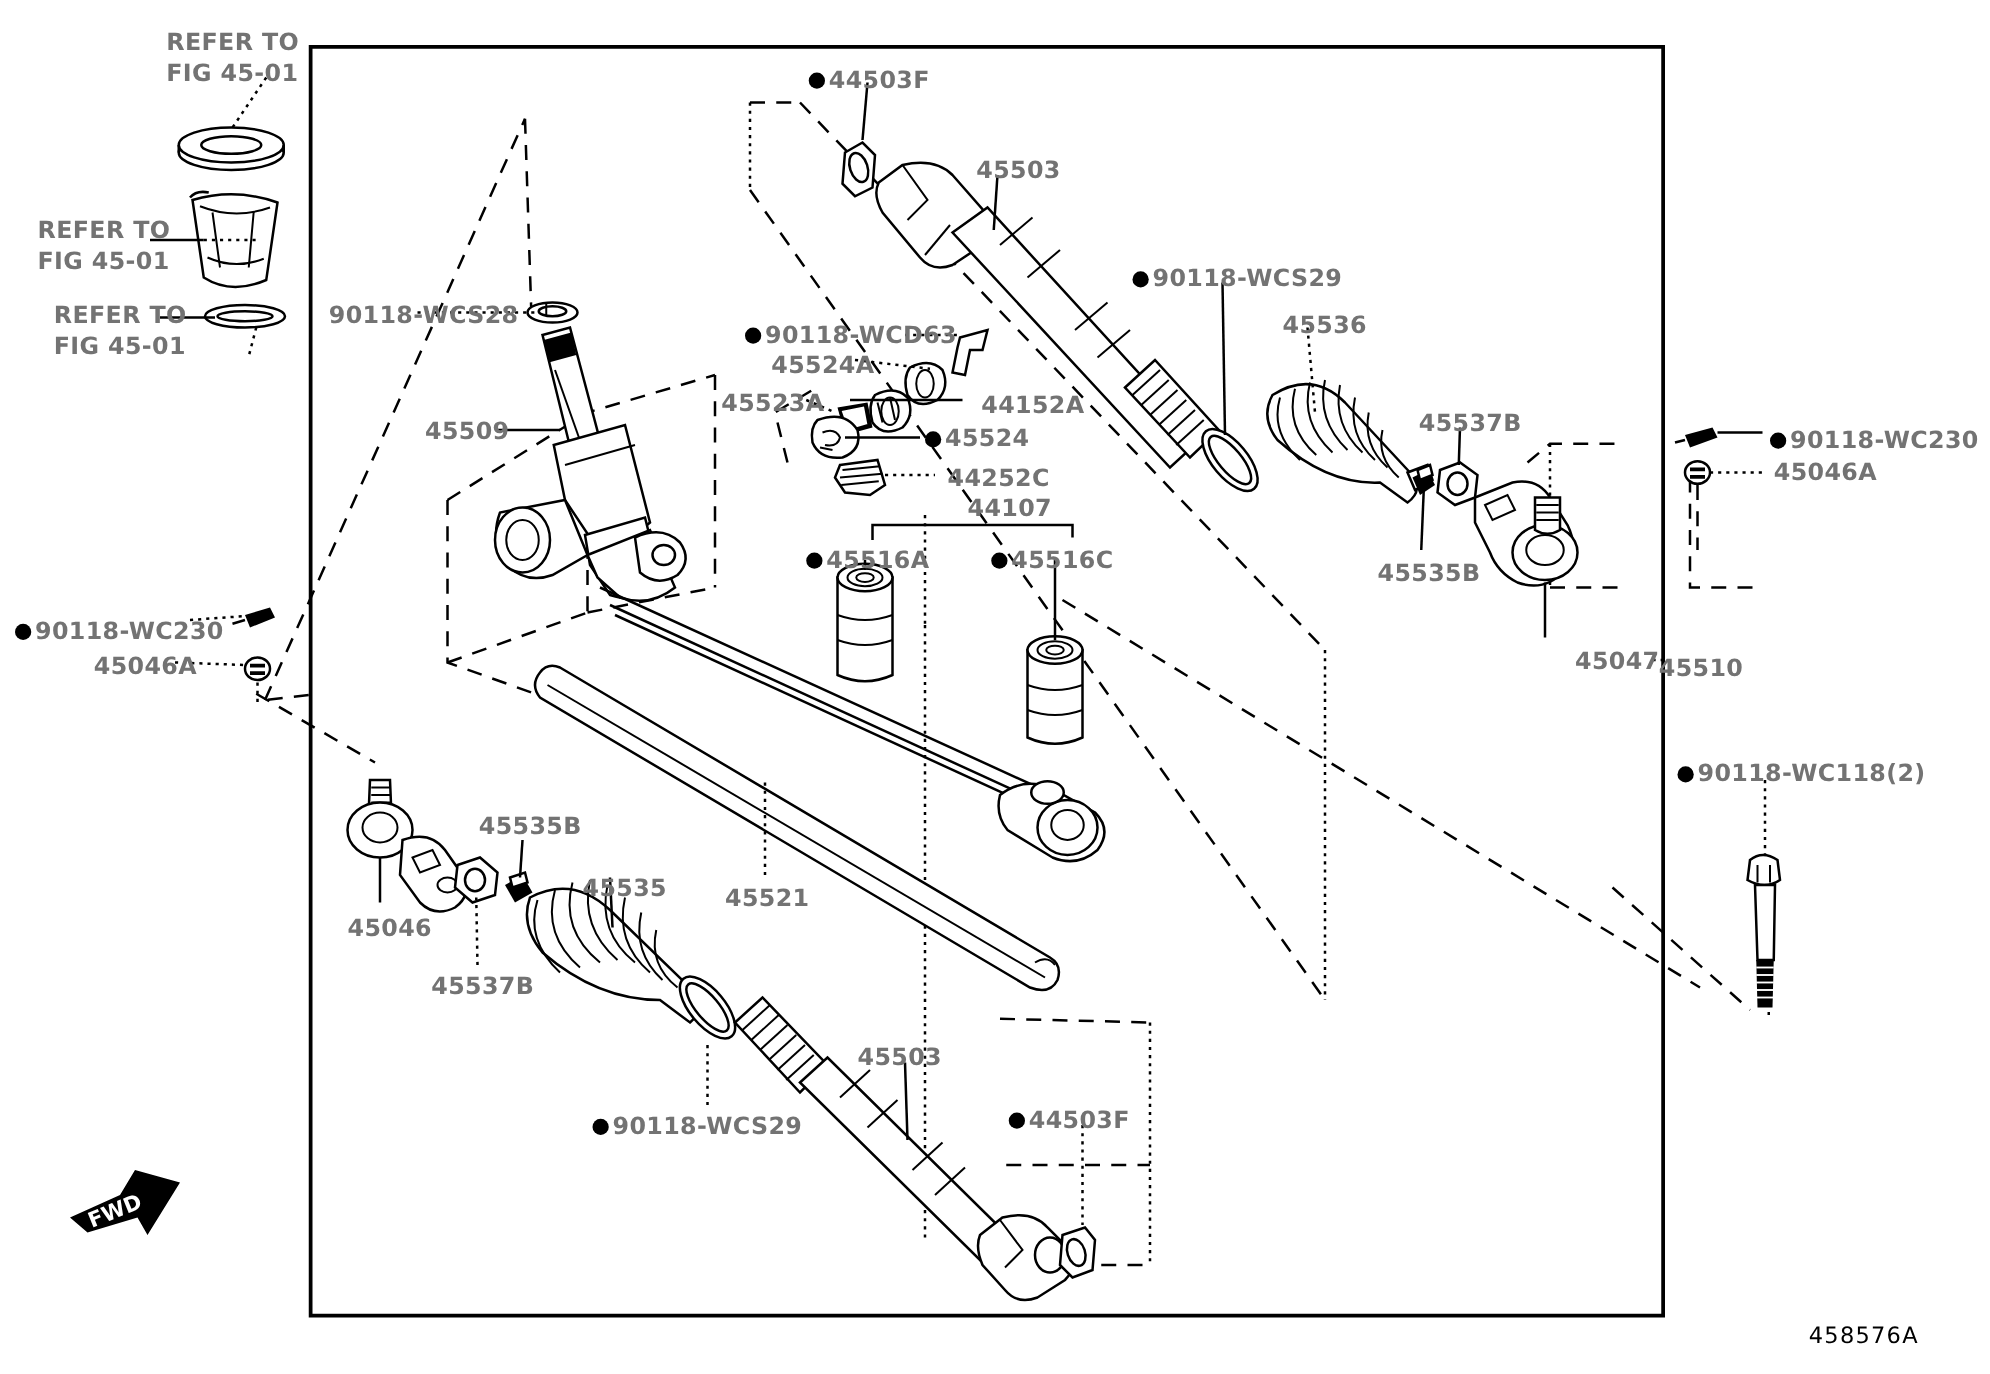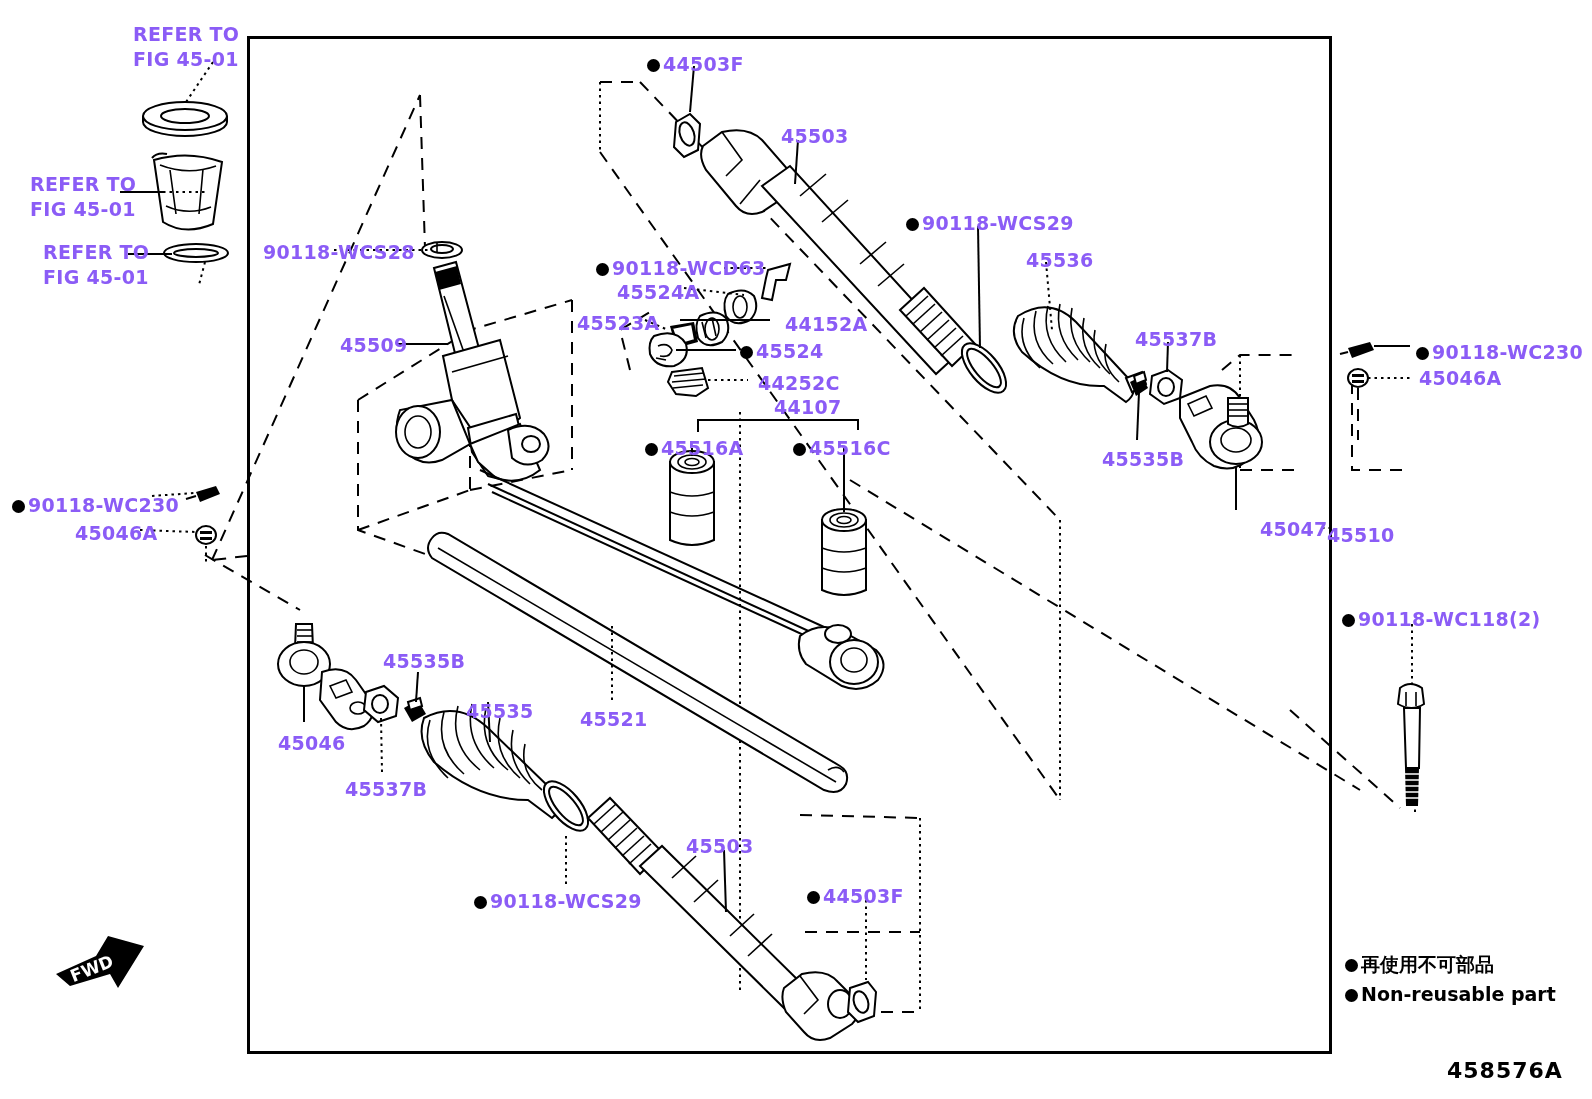--- a/index.html
+++ b/index.html
@@ -1,29 +1,29 @@
 <!DOCTYPE html>
 <html><head>
 <meta charset="utf-8">
 <style>
   html,body{margin:0;padding:0;background:#ffffff;}
   #page{position:relative;width:1592px;height:1099px;background:#fff;overflow:hidden;
         font-family:"DejaVu Sans",sans-serif;color:#000;}
   #frame{position:absolute;left:247px;top:36px;width:1085px;height:1018px;
          border:3px solid #000;box-sizing:border-box;}
   .lbl{position:absolute;font-family:"DejaVu Sans",sans-serif;font-weight:bold;
-       font-size:19px;letter-spacing:0.3px;white-space:pre;line-height:1.25;color:#8b5cf6;}
+       font-size:19px;letter-spacing:0.3px;white-space:pre;line-height:1.25;color:#737373;}
   .lbl.two{line-height:1.3;}
   .bullet{display:inline-block;width:13px;height:13px;border-radius:50%;
           background:#000;vertical-align:-1px;margin-right:3px;}
   .svgl{position:absolute;left:0;top:0;width:1592px;height:1099px;pointer-events:none;}
   #legend{position:absolute;left:1345px;top:952px;font-size:19px;font-weight:bold;}
   #legend div{white-space:nowrap;margin-bottom:5px;}
   #legend .jp{font-family:"DejaVu Sans",sans-serif;}
-  #docnum{position:absolute;left:1447px;top:1058px;font-size:22px;font-weight:bold;letter-spacing:1px;}
+  #docnum{position:absolute;left:1447px;top:1058px;font-size:18px;font-weight:normal;letter-spacing:1px;}
   #fwd{position:absolute;left:48px;top:930px;width:110px;height:72px;}
   #fwd svg{display:block;}
 </style>
 </head>
 <body>
 
 <div id="page">
 
   <div id="frame"></div>
 
@@ -408,24 +408,16 @@
   <div class="lbl" style="left:474px;top:890px;"><span class="bullet"></span><span>90118-WCS29</span></div>
   <div class="lbl" style="left:807px;top:885px;"><span class="bullet"></span><span>44503F</span></div>
 
   <div id="fwd">
     <svg viewBox="0 0 110 72" xmlns="http://www.w3.org/2000/svg">
       <path d="M60 6 L96 16 L70 58 L62 44 L22 56 L8 44 L48 26 Z" fill="#000"></path>
       <text x="46" y="44" fill="#fff" font-family="DejaVu Sans, sans-serif" font-size="17" font-weight="bold" transform="rotate(-22 46 44)" text-anchor="middle">FWD</text>
     </svg>
   </div>
 
-  <div id="legend">
-    <div class="jp">
-      <span class="bullet"></span><span>再使用不可部品</span>
-    </div>
-    <div>
-      <span class="bullet"></span><span>Non-reusable part</span>
-    </div>
-  </div>
 
   <div id="docnum">458576A</div>
 
 </div>
 
 </body></html>

